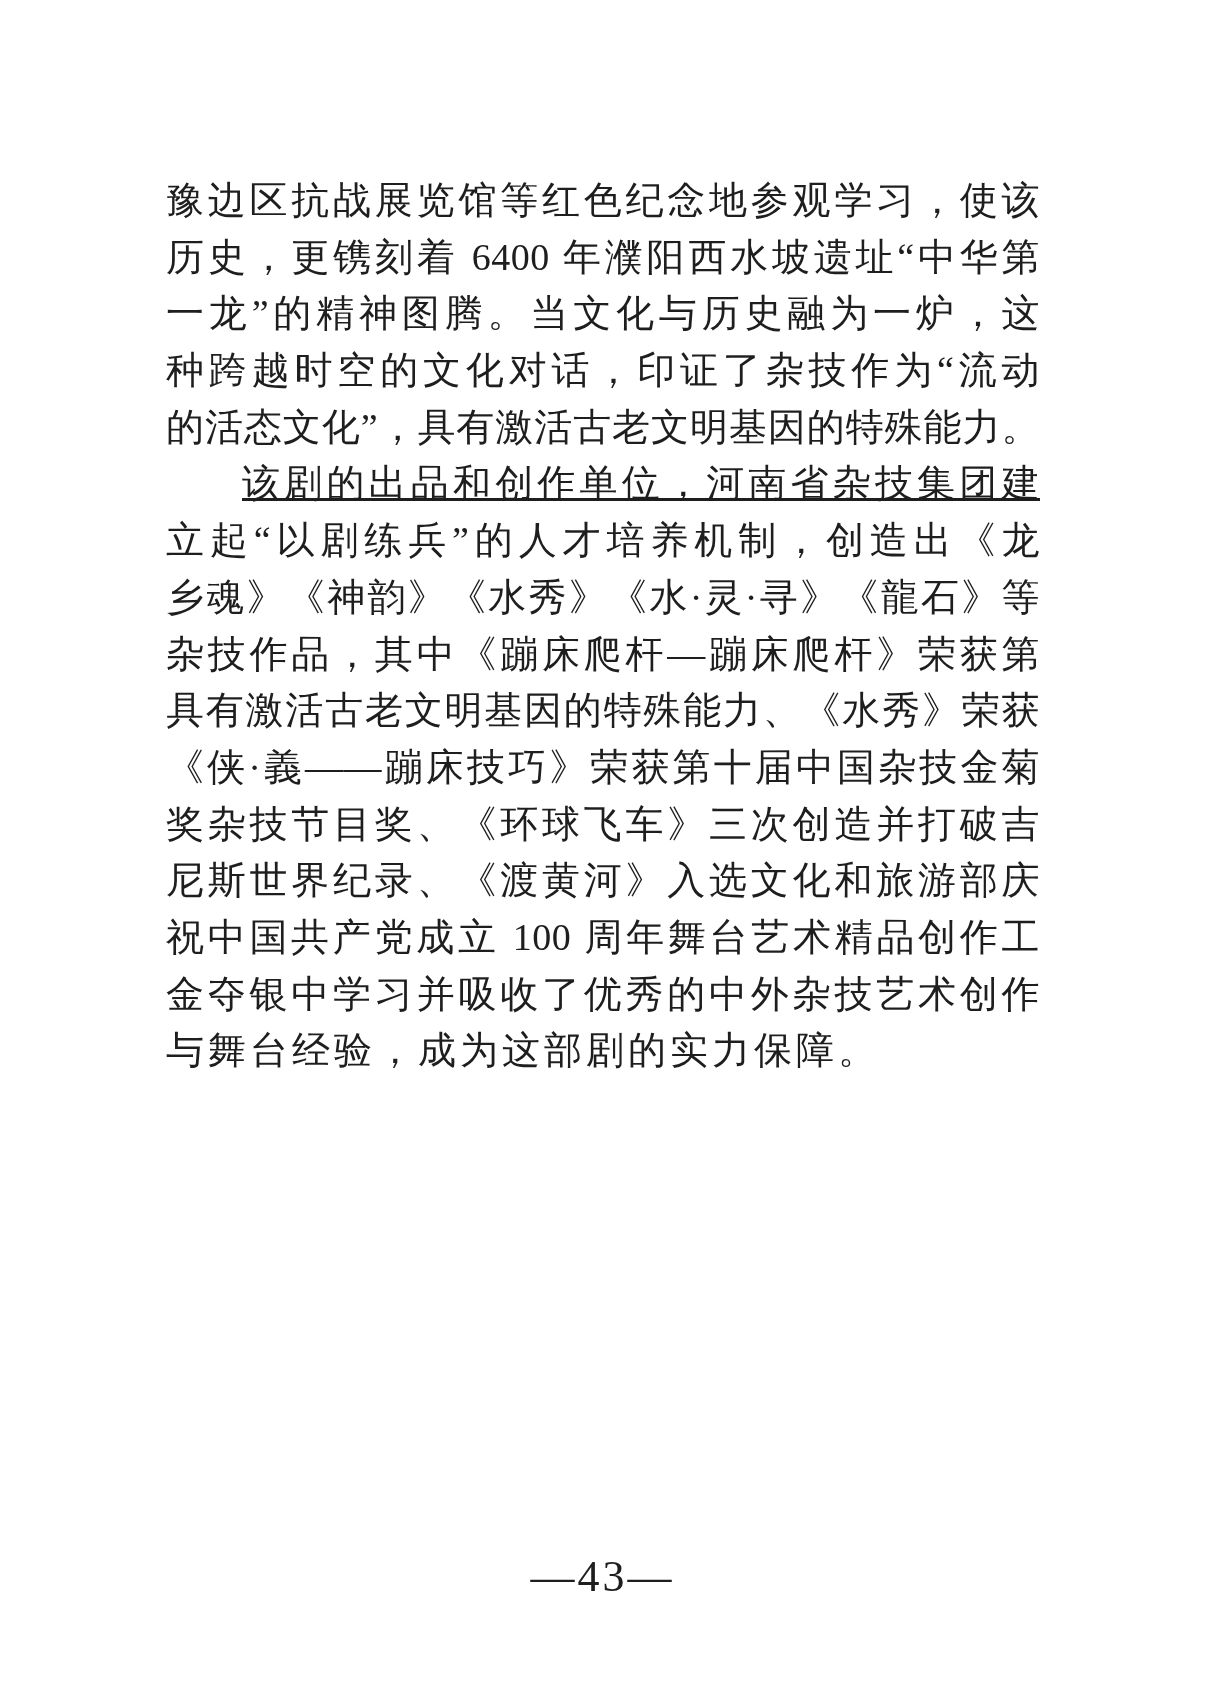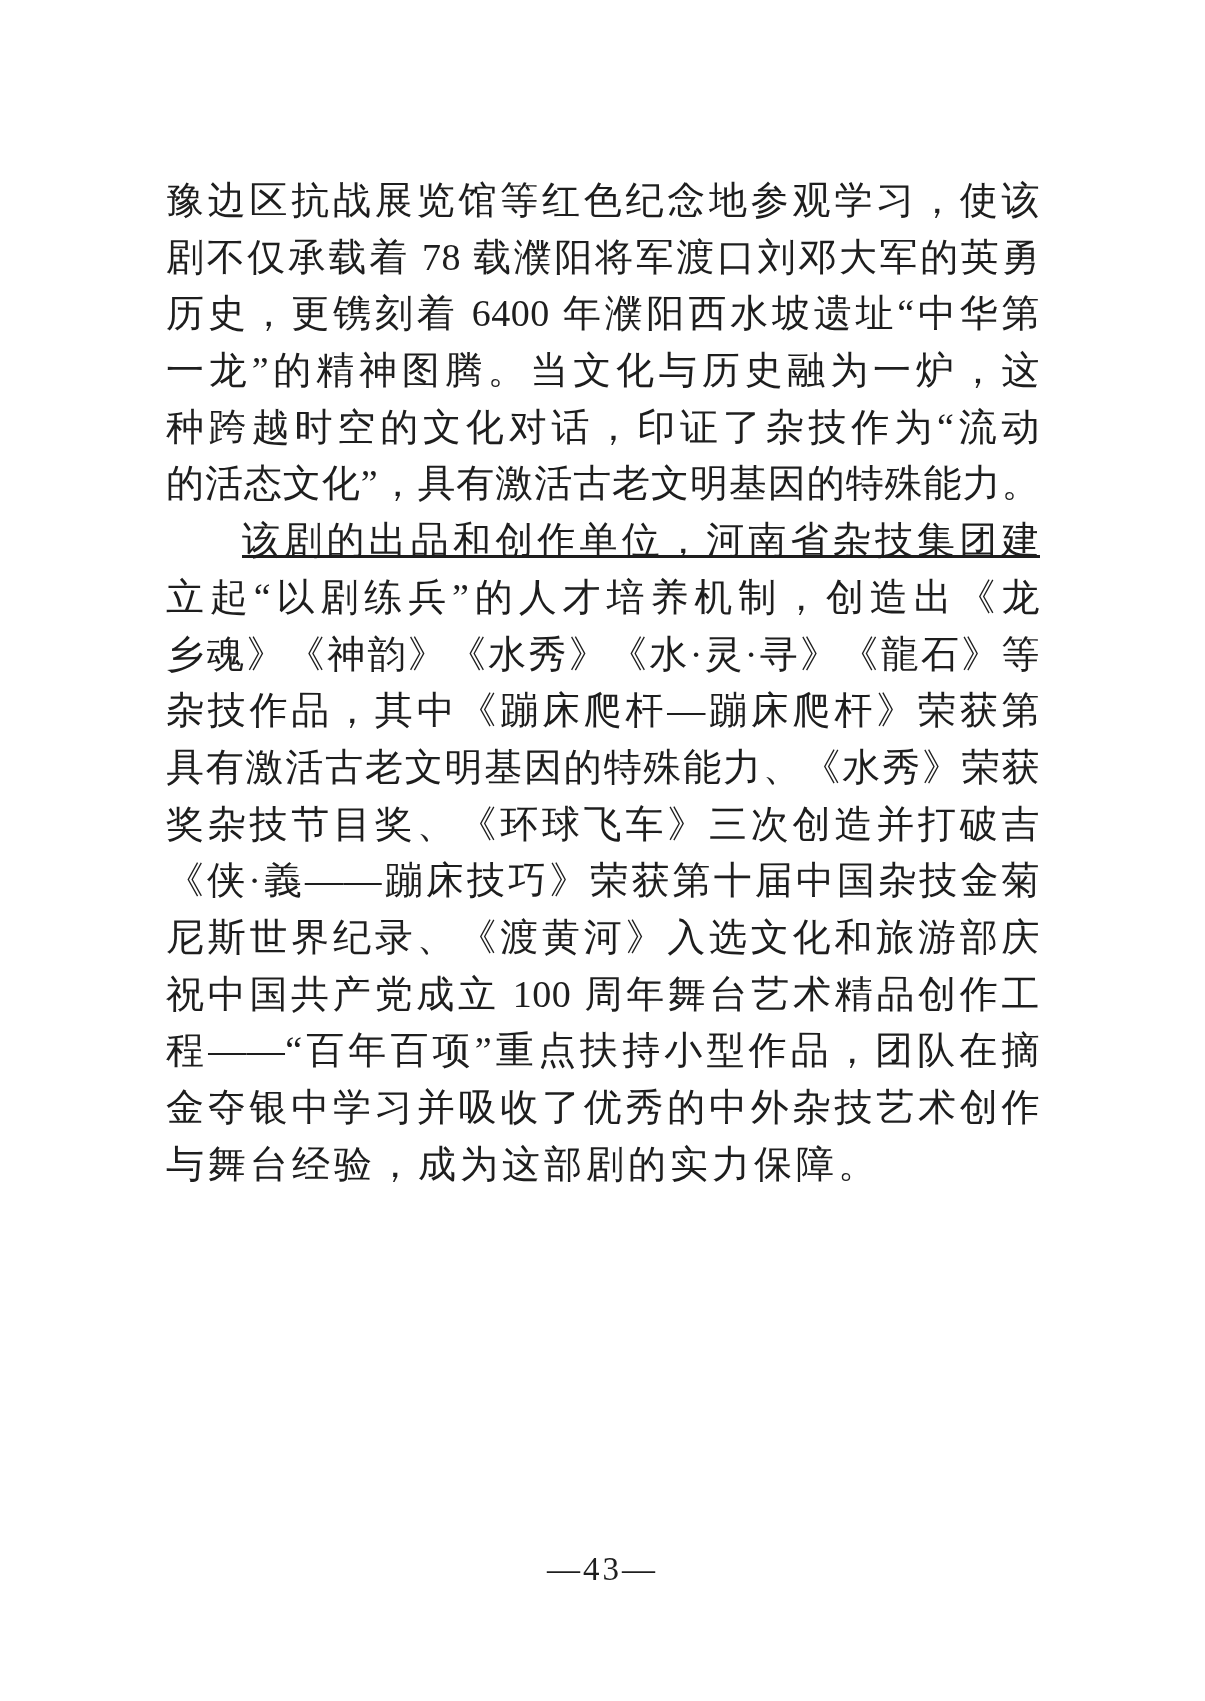--- a/index.html
+++ b/index.html
@@ -48,52 +48,50 @@
     text-align: center;
     text-align-last: left;
     letter-spacing: 4px;
   }
   .footer {
     position: absolute;
     top: 1551px;
     left: 0;
     width: 100%;
     text-align: center;
-    font-size: 33px;
+    font-size: 44px;
     letter-spacing: 3px;
     color: #1e1e1e;
   }
 </style>
 </head>
 <body>
 
 <div class="page">
 
   <div class="text-block">
 
     <div class="para">
       <div class="line">豫边区抗战展览馆等红色纪念地参观学习，使该</div>
-      <div class="line">剧不仅承载着 78 载濮阳将军渡口刘邓大军的英勇</div>
       <div class="line">历史，更镌刻着 6400 年濮阳西水坡遗址“中华第</div>
       <div class="line">一龙”的精神图腾。当文化与历史融为一炉，这</div>
       <div class="line">种跨越时空的文化对话，印证了杂技作为“流动</div>
       <div class="line">的活态文化”，具有激活古老文明基因的特殊能力。</div>
     </div>
 
     <div class="para">
       <div class="line indent">该剧的出品和创作单位，河南省杂技集团建</div>
       <div class="line">立起“以剧练兵”的人才培养机制，创造出《龙</div>
       <div class="line">乡魂》《神韵》《水秀》《水·灵·寻》《龍石》等</div>
       <div class="line">杂技作品，其中《蹦床爬杆—蹦床爬杆》荣获第</div>
       <div class="line">具有激活古老文明基因的特殊能力、《水秀》荣获</div>
+      <div class="line">《侠·義——蹦床技巧》荣获第十届中国杂技金菊</div>
       <div class="line">奖杂技节目奖、《环球飞车》三次创造并打破吉</div>
-      <div class="line">《侠·義——蹦床技巧》荣获第十届中国杂技金菊</div>
       <div class="line">尼斯世界纪录、《渡黄河》入选文化和旅游部庆</div>
       <div class="line">祝中国共产党成立 100 周年舞台艺术精品创作工</div>
-      <div class="line">程——“百年百项”重点扶持小型作品，团队在摘</div>
       <div class="line">金夺银中学习并吸收了优秀的中外杂技艺术创作</div>
       <div class="line flush-last">与舞台经验，成为这部剧的实力保障。</div>
     </div>
 
 
   </div>
 
   <div class="footer">
     <span>—43—</span>
   </div>

